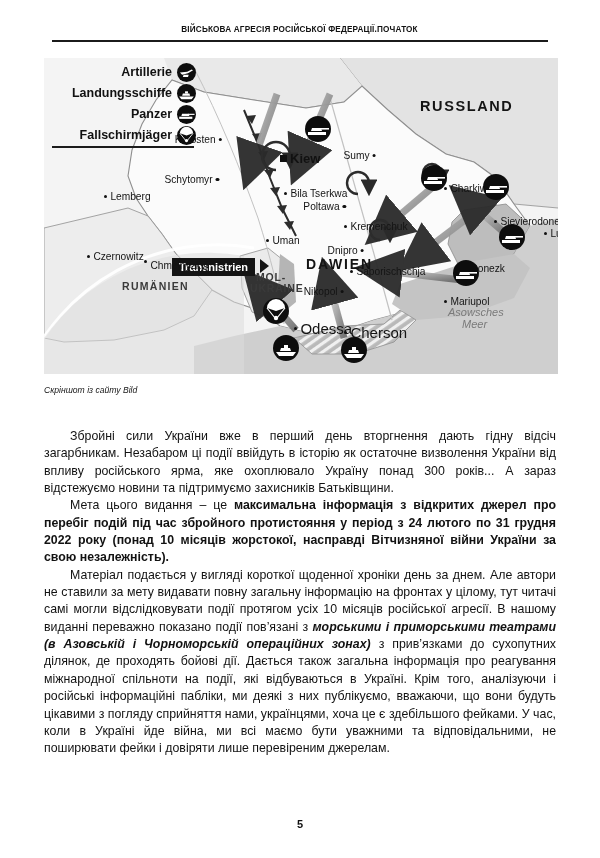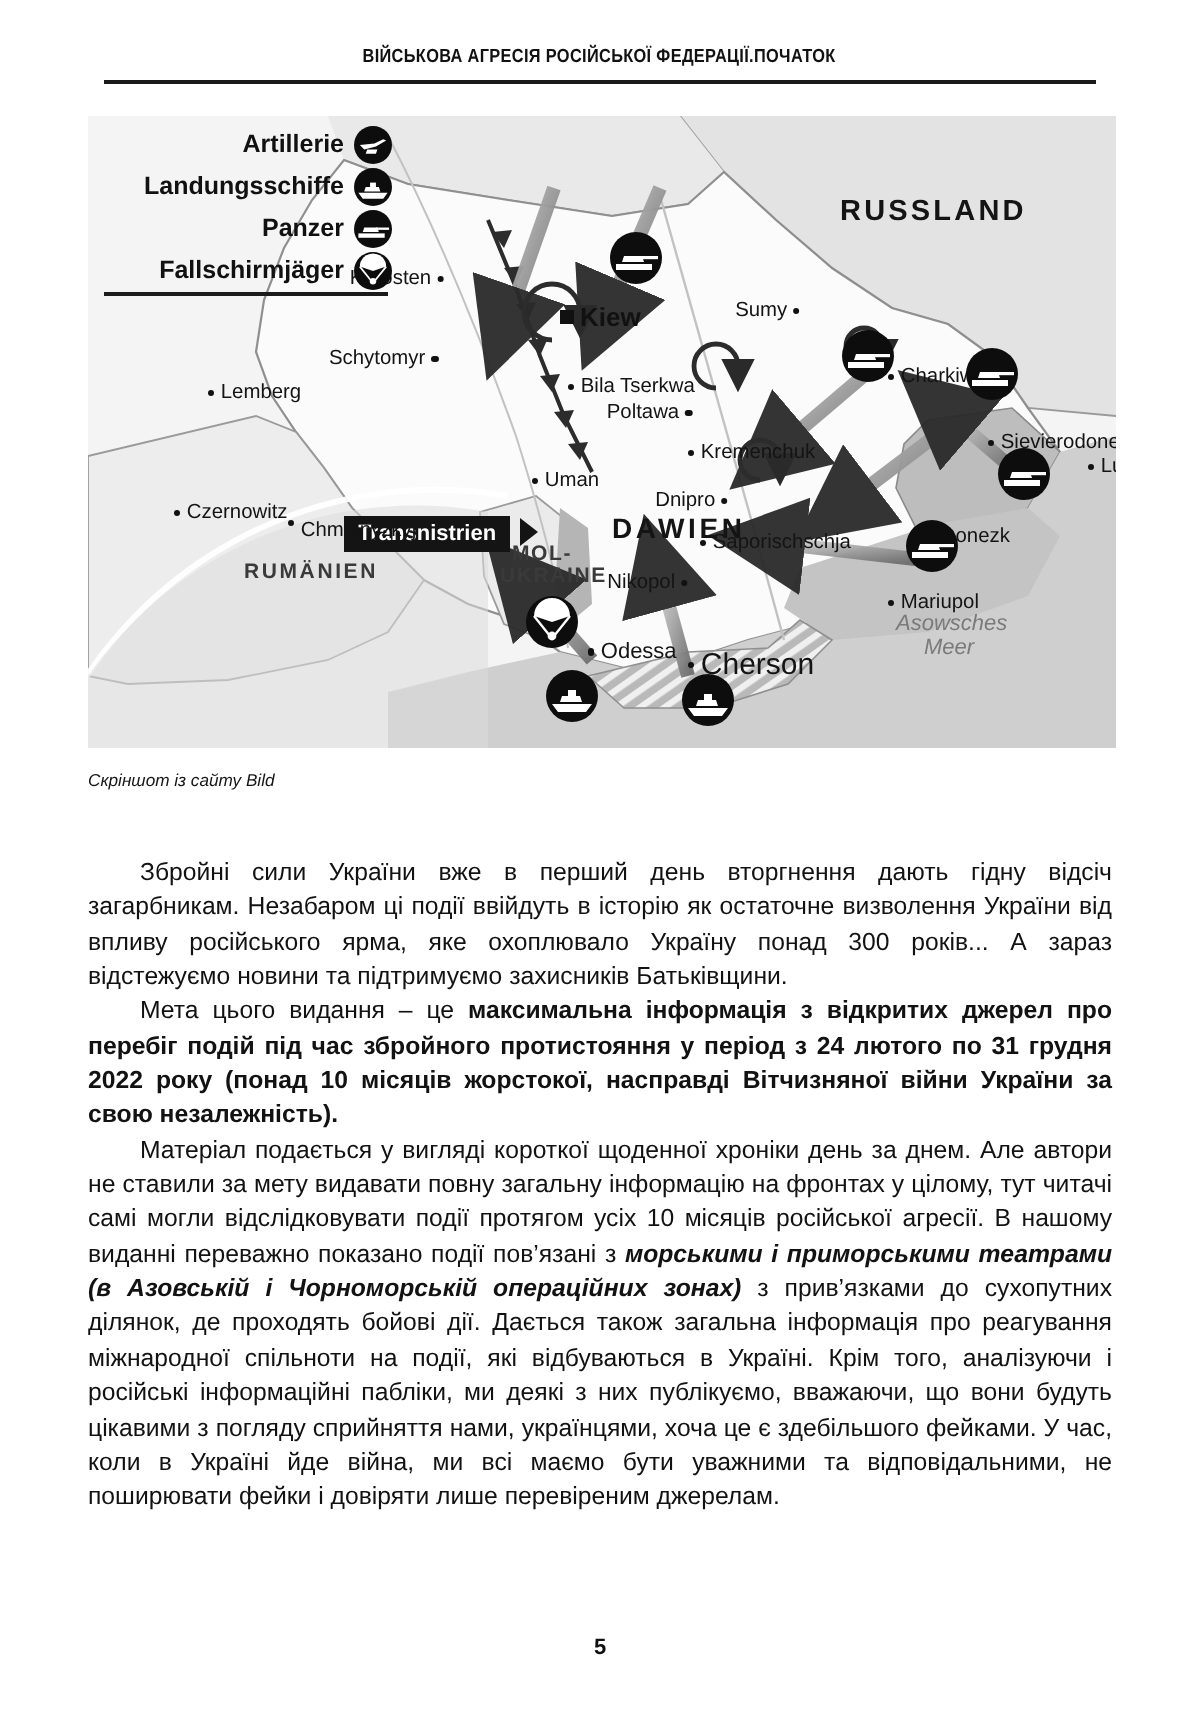--- a/index.html
+++ b/index.html
@@ -240,21 +240,21 @@
         <div style="position: absolute; left: 240px; top: 130px; display: flex; align-items: center; gap: 3px; white-space: nowrap;">
           <span style="width: 3.4px; height: 3.4px; border-radius: 50%; background: rgb(17, 17, 17); flex: 0 0 auto;"></span>
           <span style="font-size: 10.2px; color: rgb(20, 20, 20);">Bila Tserkwa</span>
         </div>
         <div style="position: absolute; left: 222px; top: 177px; display: flex; align-items: center; gap: 3px; white-space: nowrap;">
           <span style="width: 3.4px; height: 3.4px; border-radius: 50%; background: rgb(17, 17, 17); flex: 0 0 auto;"></span>
           <span style="font-size: 10.2px; color: rgb(20, 20, 20);">Uman</span>
         </div>
         <div style="position: absolute; left: 250px; top: 262px; display: flex; align-items: center; gap: 3px; white-space: nowrap;">
           <span style="width: 3.4px; height: 3.4px; border-radius: 50%; background: rgb(17, 17, 17); flex: 0 0 auto;"></span>
-          <span style="font-size: 11px; color: rgb(20, 20, 20);">Odessa</span>
+          <span style="font-size: 15px; color: rgb(20, 20, 20);">Odessa</span>
         </div>
         <div style="position: absolute; left: 300px; top: 266px; display: flex; align-items: center; gap: 3px; white-space: nowrap;">
           <span style="width: 3.4px; height: 3.4px; border-radius: 50%; background: rgb(17, 17, 17); flex: 0 0 auto;"></span>
           <span style="font-size: 15px; color: rgb(20, 20, 20);">Cherson</span>
         </div>
         <div style="position: absolute; left: 300px; top: 228px; display: flex; align-items: center; gap: 3px; white-space: nowrap; transform: translateX(-100%);">
           <span style="font-size: 10.2px; color: rgb(20, 20, 20);">Nikopol</span>
           <span style="width: 3.4px; height: 3.4px; border-radius: 50%; background: rgb(17, 17, 17); flex: 0 0 auto;"></span>
         </div>
         <div style="position: absolute; left: 306px; top: 208px; display: flex; align-items: center; gap: 3px; white-space: nowrap;">
@@ -266,21 +266,21 @@
           <span style="width: 3.4px; height: 3.4px; border-radius: 50%; background: rgb(17, 17, 17); flex: 0 0 auto;"></span>
         </div>
         <div style="position: absolute; left: 300px; top: 163px; display: flex; align-items: center; gap: 3px; white-space: nowrap;">
           <span style="width: 3.4px; height: 3.4px; border-radius: 50%; background: rgb(17, 17, 17); flex: 0 0 auto;"></span>
           <span style="font-size: 10.2px; color: rgb(20, 20, 20);">Kremenchuk</span>
         </div>
         <div style="position: absolute; left: 302px; top: 143px; display: flex; align-items: center; gap: 3px; white-space: nowrap; transform: translateX(-100%);">
           <span style="font-size: 10.2px; color: rgb(20, 20, 20);">Poltawa</span>
           <span style="width: 3.4px; height: 3.4px; border-radius: 50%; background: rgb(17, 17, 17); flex: 0 0 auto;"></span>
         </div>
-        <div style="position: absolute; left: 356px; top: 92px; display: flex; align-items: center; gap: 3px; white-space: nowrap; transform: translateX(-100%);">
+        <div style="position: absolute; left: 332px; top: 92px; display: flex; align-items: center; gap: 3px; white-space: nowrap; transform: translateX(-100%);">
           <span style="font-size: 10.2px; color: rgb(20, 20, 20);">Sumy</span>
           <span style="width: 3.4px; height: 3.4px; border-radius: 50%; background: rgb(17, 17, 17); flex: 0 0 auto;"></span>
         </div>
         <div style="position: absolute; left: 400px; top: 125px; display: flex; align-items: center; gap: 3px; white-space: nowrap;">
           <span style="width: 3.4px; height: 3.4px; border-radius: 50%; background: rgb(17, 17, 17); flex: 0 0 auto;"></span>
           <span style="font-size: 10.2px; color: rgb(20, 20, 20);">Charkiw</span>
         </div>
         <div style="position: absolute; left: 450px; top: 158px; display: flex; align-items: center; gap: 3px; white-space: nowrap;">
           <span style="width: 3.4px; height: 3.4px; border-radius: 50%; background: rgb(17, 17, 17); flex: 0 0 auto;"></span>
           <span style="font-size: 10.2px; color: rgb(20, 20, 20);">Sievierodonezk</span>

